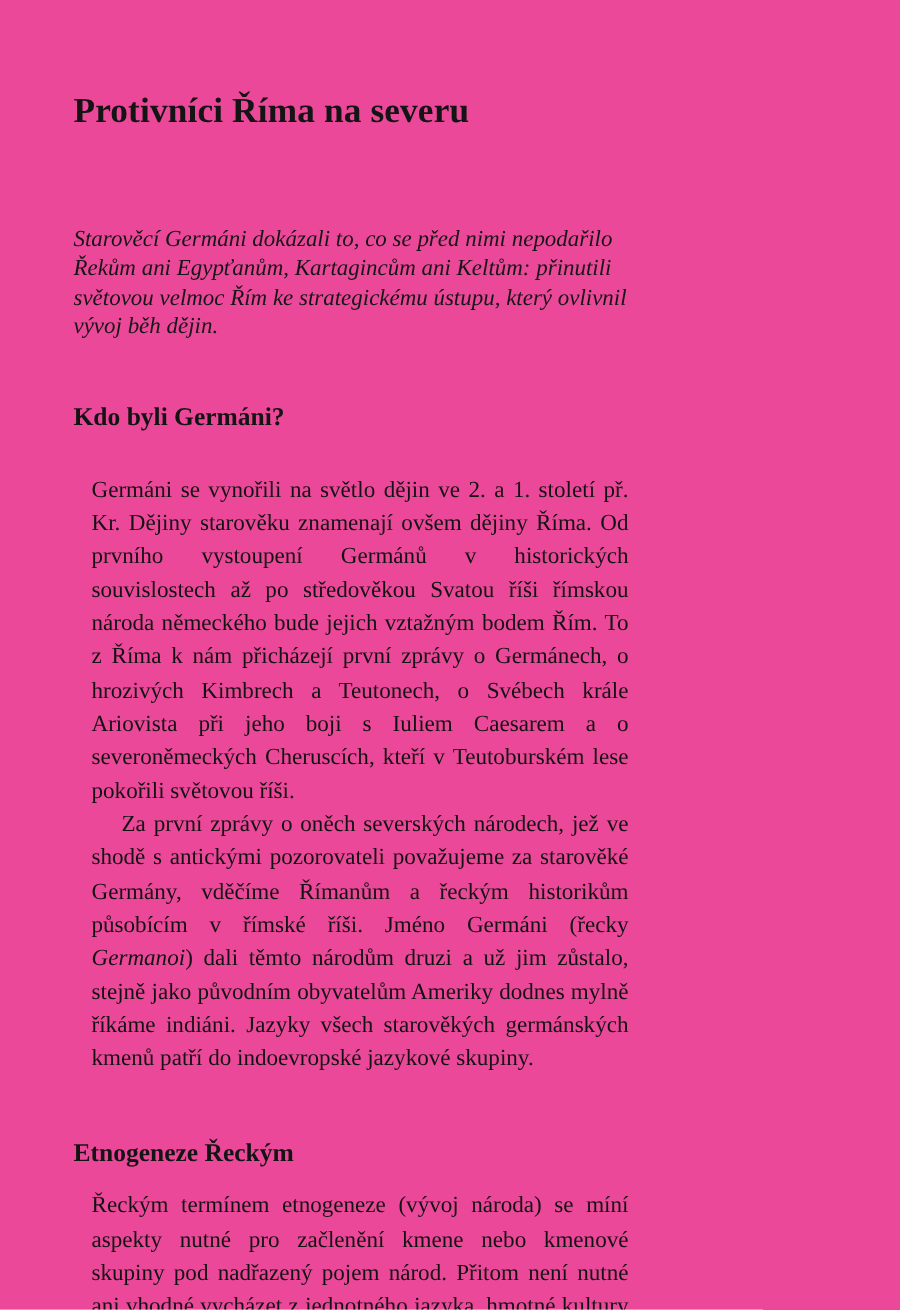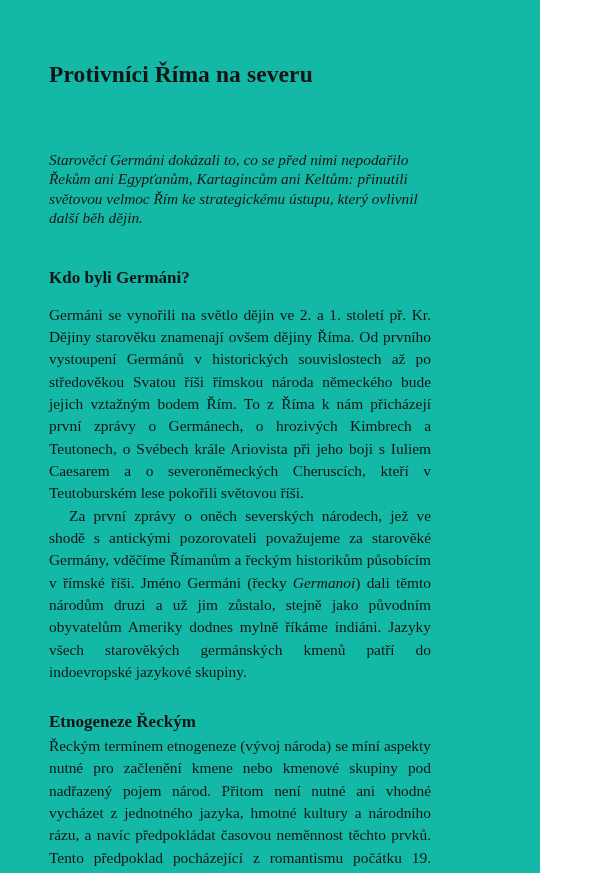--- a/index.html
+++ b/index.html
@@ -10,23 +10,23 @@
     width: 600px;
     height: 873px;
     background: #ffffff;
     font-family: "Liberation Serif", "DejaVu Serif", serif;
     color: #111111;
     overflow: hidden;
   }
 
   .page {
     position: relative;
-    width: 540px;
+    width: 600px;
     height: 873px;
-    background: #14b8a6;
+    background: #ec4899;
     box-sizing: border-box;
   }
 
   .content {
     position: absolute;
     left: 49px;
     top: 0;
     width: 382px;
   }
 
@@ -62,21 +62,21 @@
 
   .section-heading.gap-before {
     padding-top: 41px;
   }
 
   .section-heading.tight-before {
     padding-top: 29px;
   }
 
   .body-block {
-    margin: 0;
+    margin: 12px;
     padding-top: 15px;
   }
 
   .body-block.tight-top {
     padding-top: 2px;
   }
 
   p.para {
     margin: 0;
     font-size: 15.4px;
@@ -96,21 +96,21 @@
   }
 </style>
 </head>
 <body>
 
 <div class="page">
   <div class="content">
 
     <h1 class="chapter-title">Protivníci Říma na severu</h1>
 
-    <p class="lead">Starověcí Germáni dokázali to, co se před nimi nepodařilo Řekům ani Egypťanům, Kartagincům ani Keltům: přinutili světovou velmoc Řím ke strategickému ústupu, který ovlivnil další běh dějin.</p>
+    <p class="lead">Starověcí Germáni dokázali to, co se před nimi nepodařilo Řekům ani Egypťanům, Kartagincům ani Keltům: přinutili světovou velmoc Řím ke strategickému ústupu, který ovlivnil vývoj běh dějin.</p>
 
     <h2 class="section-heading gap-before">Kdo byli Germáni?</h2>
 
     <div class="body-block">
       <p class="para">Germáni se vynořili na světlo dějin ve 2. a 1. století př. Kr. Dějiny starověku znamenají ovšem dějiny Říma. Od prvního vystoupení Germánů v historických souvislostech až po středověkou Svatou říši římskou národa německého bude jejich vztažným bodem Řím. To z Říma k nám přicházejí první zprávy o Germánech, o hrozivých Kimbrech a Teutonech, o Svébech krále Ariovista při jeho boji s Iuliem Caesarem a o severoněmeckých Cheruscích, kteří v Teutoburském lese pokořili světovou říši.</p>
       <p class="para indent">Za první zprávy o oněch severských národech, jež ve shodě s antickými pozorovateli považujeme za starověké Germány, vděčíme Římanům a řeckým historikům působícím v římské říši. Jméno Germáni (řecky <em>Germanoi</em>) dali těmto národům druzi a už jim zůstalo, stejně jako původním obyvatelům Ameriky dodnes mylně říkáme indiáni. Jazyky všech starověkých germánských kmenů patří do indoevropské jazykové skupiny.</p>
     </div>
 
     <h2 class="section-heading tight-before">Etnogeneze Řeckým</h2>
 

